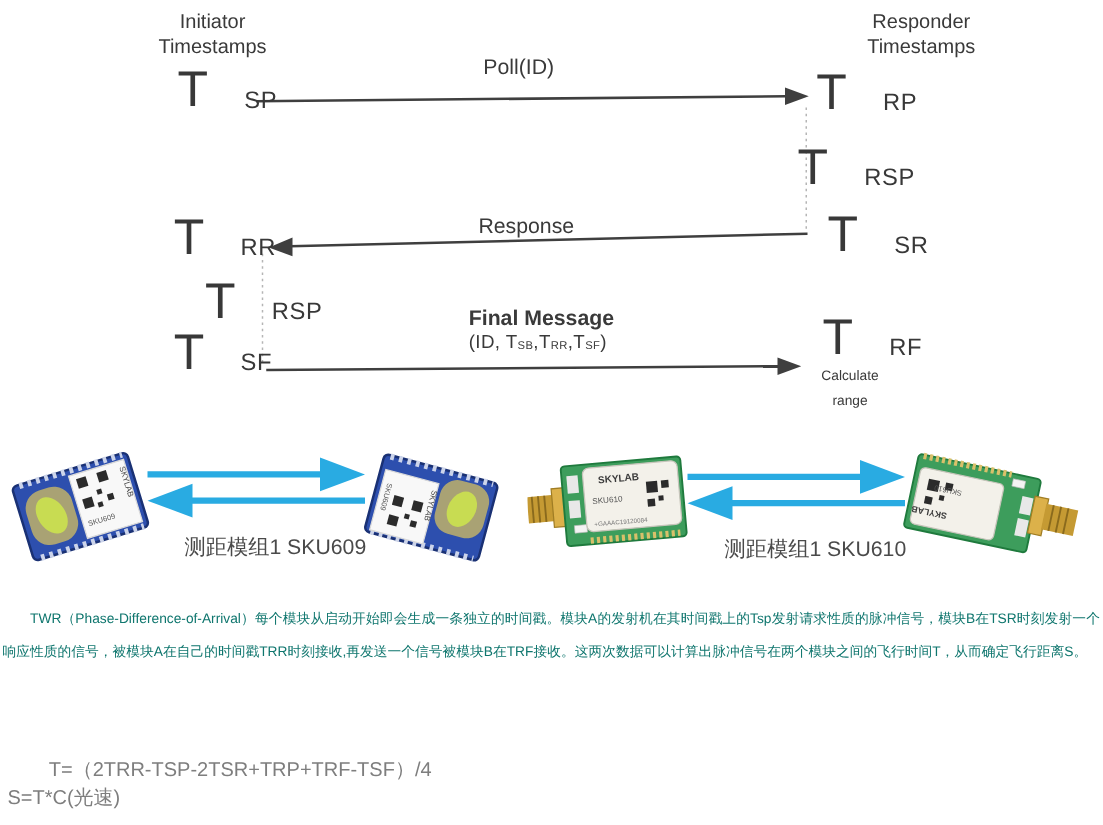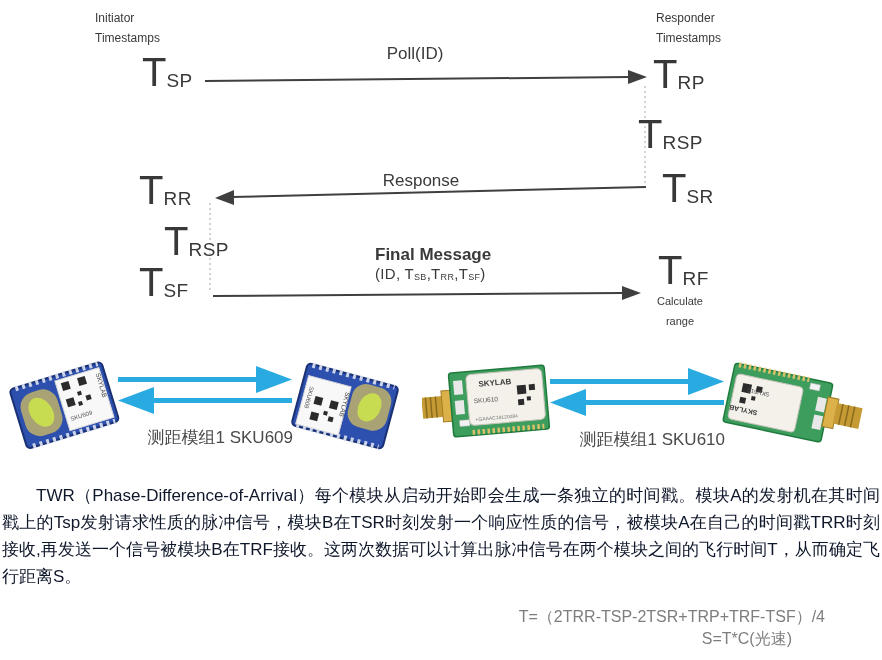--- a/index.html
+++ b/index.html
@@ -1,35 +1,35 @@
 <!DOCTYPE html>
 <html><head>
 <meta charset="utf-8">
 <style>
   html,body{margin:0;padding:0;background:#ffffff;}
   #canvas{
     position:relative;width:882px;height:660px;background:#ffffff;overflow:hidden;
     font-family:"Liberation Sans","DejaVu Sans",sans-serif;color:#3a3a3a;
   }
   .abs{position:absolute;}
-  .hdr{font-size:12px;line-height:20px;white-space:pre-line;color:#3a3a3a;}
+  .hdr{font-size:16px;line-height:20px;text-align:center;white-space:pre-line;color:#3a3a3a;}
   .ts{font-size:40px;line-height:44px;color:#383838;white-space:nowrap;}
   .ts-main{font-size:40px;}
-  .ts-sub{font-size:19px;position:relative;top:1px;letter-spacing:.5px;}
+  .ts-sub{font-size:19px;position:relative;top:1px;letter-spacing:.5px;margin-left:29px;}
   .msg-label{font-size:17px;text-align:center;color:#3a3a3a;}
   .fm-l1{font-size:17px;color:#3a3a3a;font-weight:bold;}
   .fm-l2{font-size:15px;color:#3a3a3a;letter-spacing:.3px;}
   .fm-sub{font-size:9px;position:relative;top:1px;}
   .calc{font-size:11px;line-height:20px;text-align:center;white-space:pre-line;color:#3a3a3a;}
   .mod-label{font-size:17px;text-align:right;color:#4a4a4a;}
   .para{
     left:0;top:482px;width:878px;padding:0 2px;
-    font-size:17px;line-height:27px;color:#0f172a;text-indent:2em;text-align:justify;
+    font-size:11px;line-height:27px;color:#0f766e;text-indent:2em;text-align:justify;
   }
-  .formulas{left:0;top:606px;width:786px;text-align:right;font-size:16px;line-height:22px;color:#7e7e7e;}
+  .formulas{left:0;top:606px;width:786px;text-align:left;font-size:16px;line-height:22px;color:#7e7e7e;}
   .f1{position:relative;left:39px;display:inline-block;}
   .f2{position:relative;left:6px;display:inline-block;}
   svg{display:block;}
   .seq-line{stroke:#3f3f3f;stroke-width:2;fill:none;}
   .seq-head{fill:#3f3f3f;stroke:none;}
   .dash{stroke:#b5b5b5;stroke-width:1.2;stroke-dasharray:2 3;fill:none;}
 </style>
 </head>
 <body>
 

